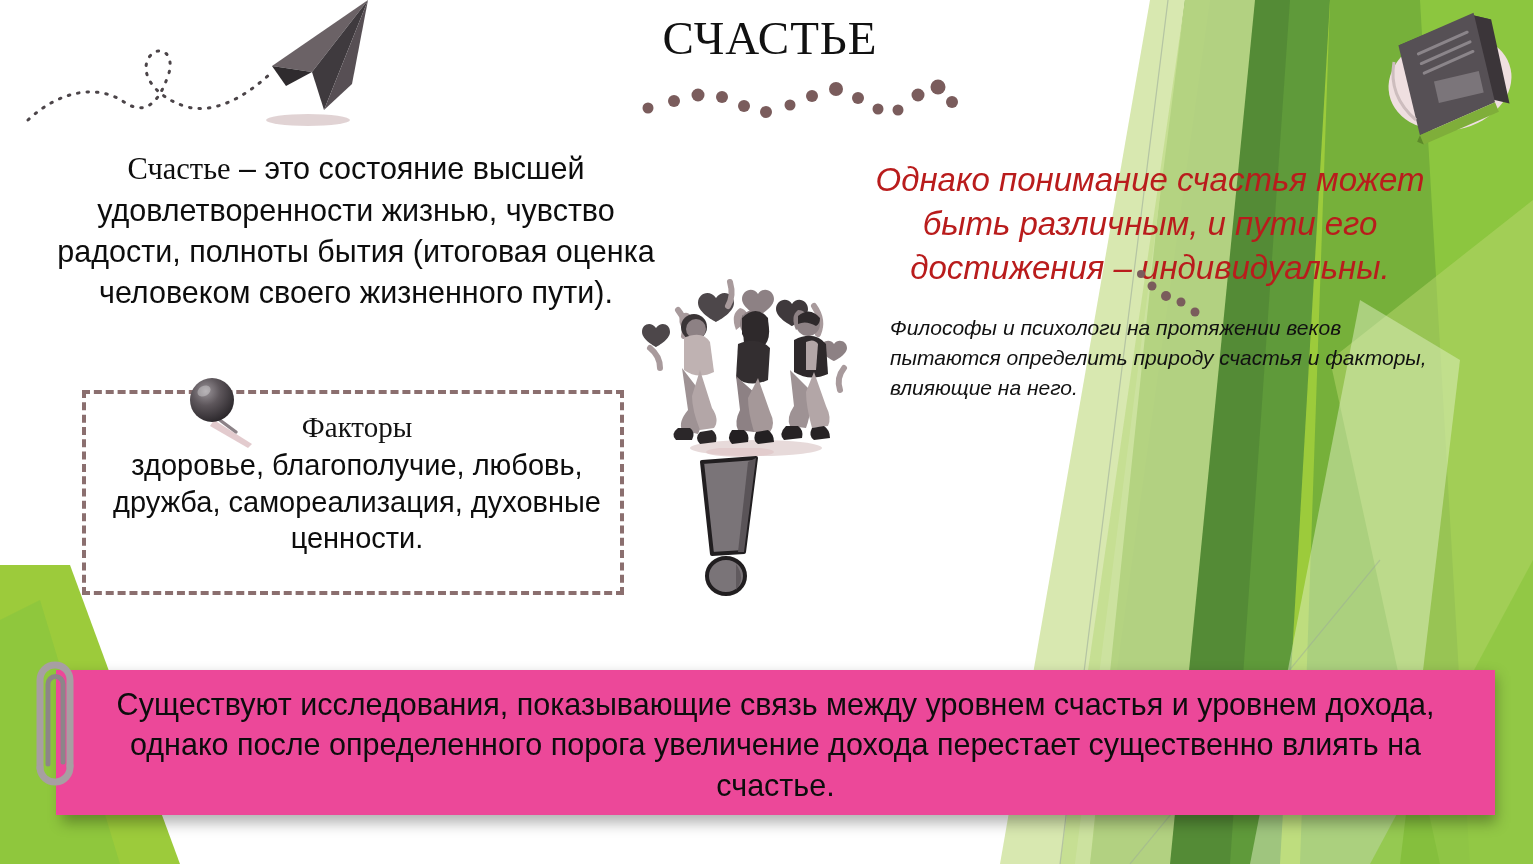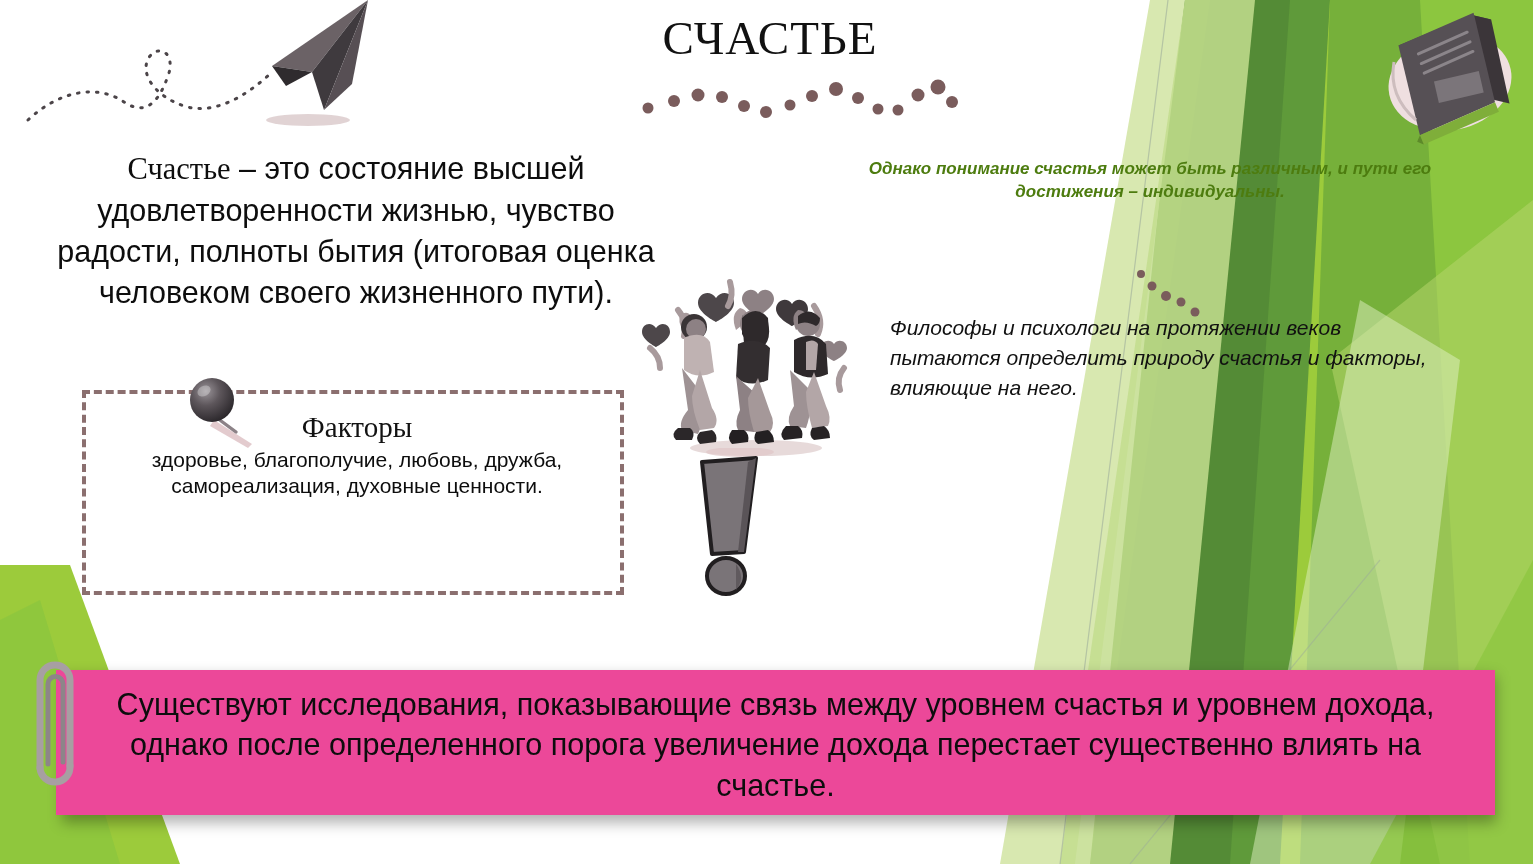--- a/index.html
+++ b/index.html
@@ -88,45 +88,45 @@
     padding-top: 16px;
     text-align: center;
   }
   #factors-title {
     font-family: "Liberation Serif", serif;
     font-size: 29px;
     color: #121212;
     line-height: 1.2;
   }
   #factors-list {
-    font-size: 21px;
+    font-size: 29px;
     line-height: 1.27;
     color: #0d0d0d;
     margin-top: 2px;
   }
   #pushpin {
     position: absolute;
     left: 182px;
     top: 368px;
     width: 90px;
     height: 90px;
   }
 
   
   #however {
     position: absolute;
     left: 845px;
     top: 158px;
     width: 610px;
     text-align: center;
-    font-size: 17px;
-    font-weight: bold;
+    font-size: 33px;
+    font-weight: normal;
     font-style: italic;
     line-height: 1.34;
-    color: #4d7c0f;
+    color: #b91c1c;
   }
   #however-dots {
     position: absolute;
     left: 1135px;
     top: 268px;
     width: 80px;
     height: 58px;
   }
   #philosophers {
     position: absolute;

